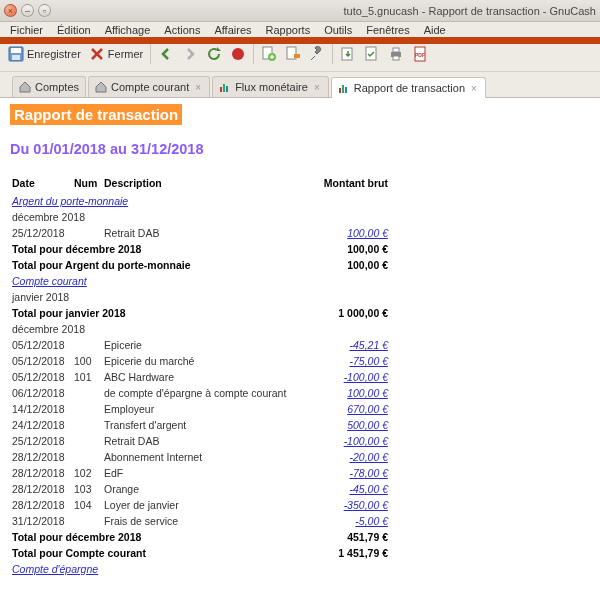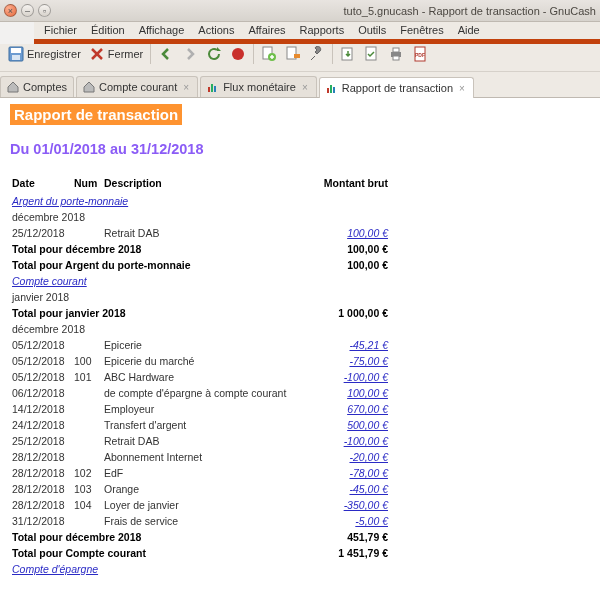--- a/index.html
+++ b/index.html
@@ -8,31 +8,31 @@
 
   
   .titlebar { height:22px; background:linear-gradient(#e8e4e0,#d7d3cd); display:flex; align-items:center; padding:0 4px; border-bottom:1px solid #bfb9b1; }
   .titlebar .wbtns { display:flex; gap:4px; margin-right:8px; }
   .wbtn { width:13px; height:13px; border-radius:7px; border:1px solid rgba(0,0,0,.3); display:flex; align-items:center; justify-content:center; font-size:9px; color:#555; }
   .wbtn.close { background:radial-gradient(circle at 30% 30%, #ffae8f, #e36a3e); }
   .wbtn.min, .wbtn.max { background:linear-gradient(#f6f3f0,#d8d3cc); }
   .titlebar .title { flex:1; text-align:right; color:#4b4741; font-size:11px; }
 
   
-  .menubar { height:22px; display:flex; padding:0 4px; background:#eeeae4; border-bottom:5px solid #c2410c; gap:2px;margin-left:34px; }
+  .menubar { height:22px; display:flex; align-items:center; padding:0 4px; background:#eeeae4; border-bottom:7px solid #c2410c; gap:2px; }
   .menubar span { padding:2px 6px; border-radius:3px; cursor:default; }
 
   
   .toolbar { height:28px; display:flex; align-items:flex-start; padding:0 4px; background:#eeeae4; border-bottom:1px solid #d6d1ca; gap:0; }
   .tbtn { display:flex; align-items:center; gap:3px; padding:2px 4px; border-radius:3px; cursor:default; }
   .tbtn svg, .tbtn .ico { width:16px; height:16px; }
   .tsep { width:1px; height:20px; background:#c9c3bb; margin:0 3px; }
 
   
-  .tabs { height:26px; display:flex; align-items:flex-end; padding:0 0; background:#eeeae4; border-bottom:1px solid #bfb9b1; gap:0; }
+  .tabs { height:26px; display:flex; align-items:flex-end; padding:0 12px; background:#eeeae4; border-bottom:1px solid #bfb9b1; gap:0; }
   .tab { display:flex; align-items:center; gap:4px; padding:4px 6px; font-size:11px; background:#e6e1da; border:1px solid #c9c3bb; border-bottom:none; border-radius:3px 3px 0 0; margin-right:2px; cursor:default; }
   .tab.active { background:#fff; position:relative; top:1px; }
   .tab .close-x { color:#999; font-size:10px; padding:0 2px; }
   .tab svg { width:12px; height:12px; }
 
   
   .content { flex:1; background:#fff; overflow:auto; padding:6px 10px 0 10px; }
   .report-title { background:#fe9330; color:#fff; font-weight:bold; font-size:15px; padding:2px 4px; display:inline-block; }
   .date-range { font-weight:bold; font-size:14.5px; color:#8b5cf6; margin:16px 0 18px 0; }
 

